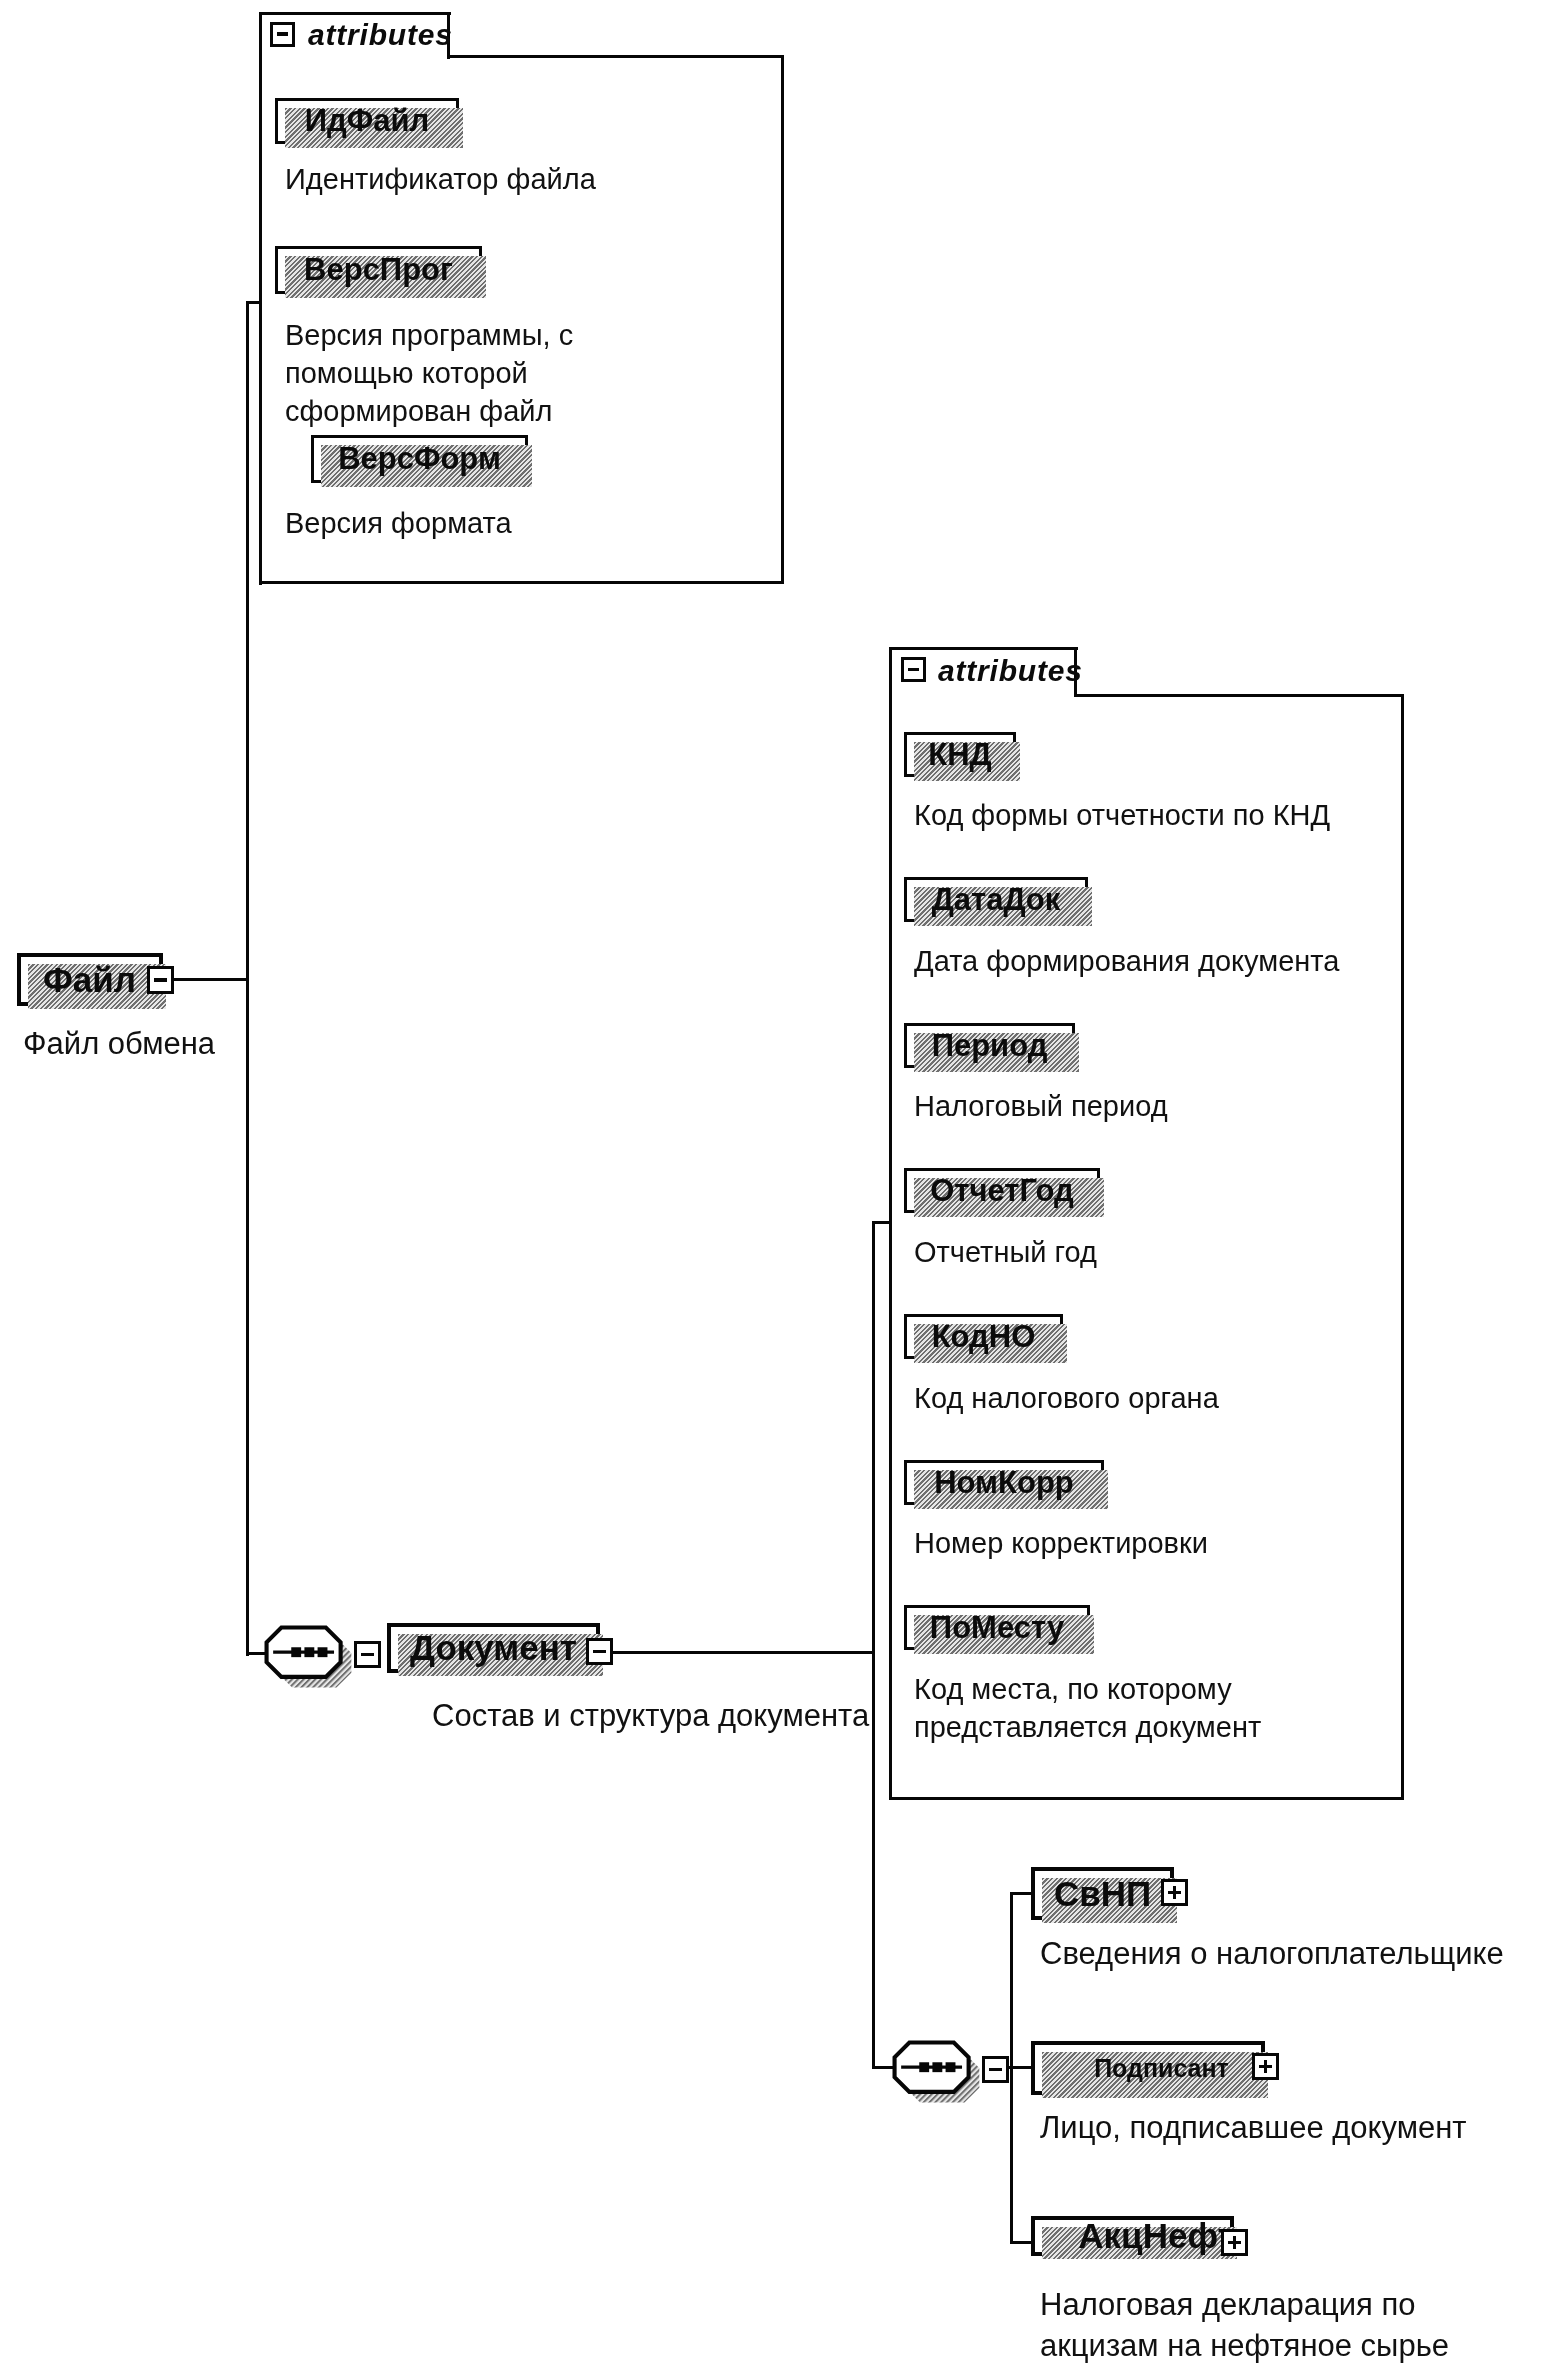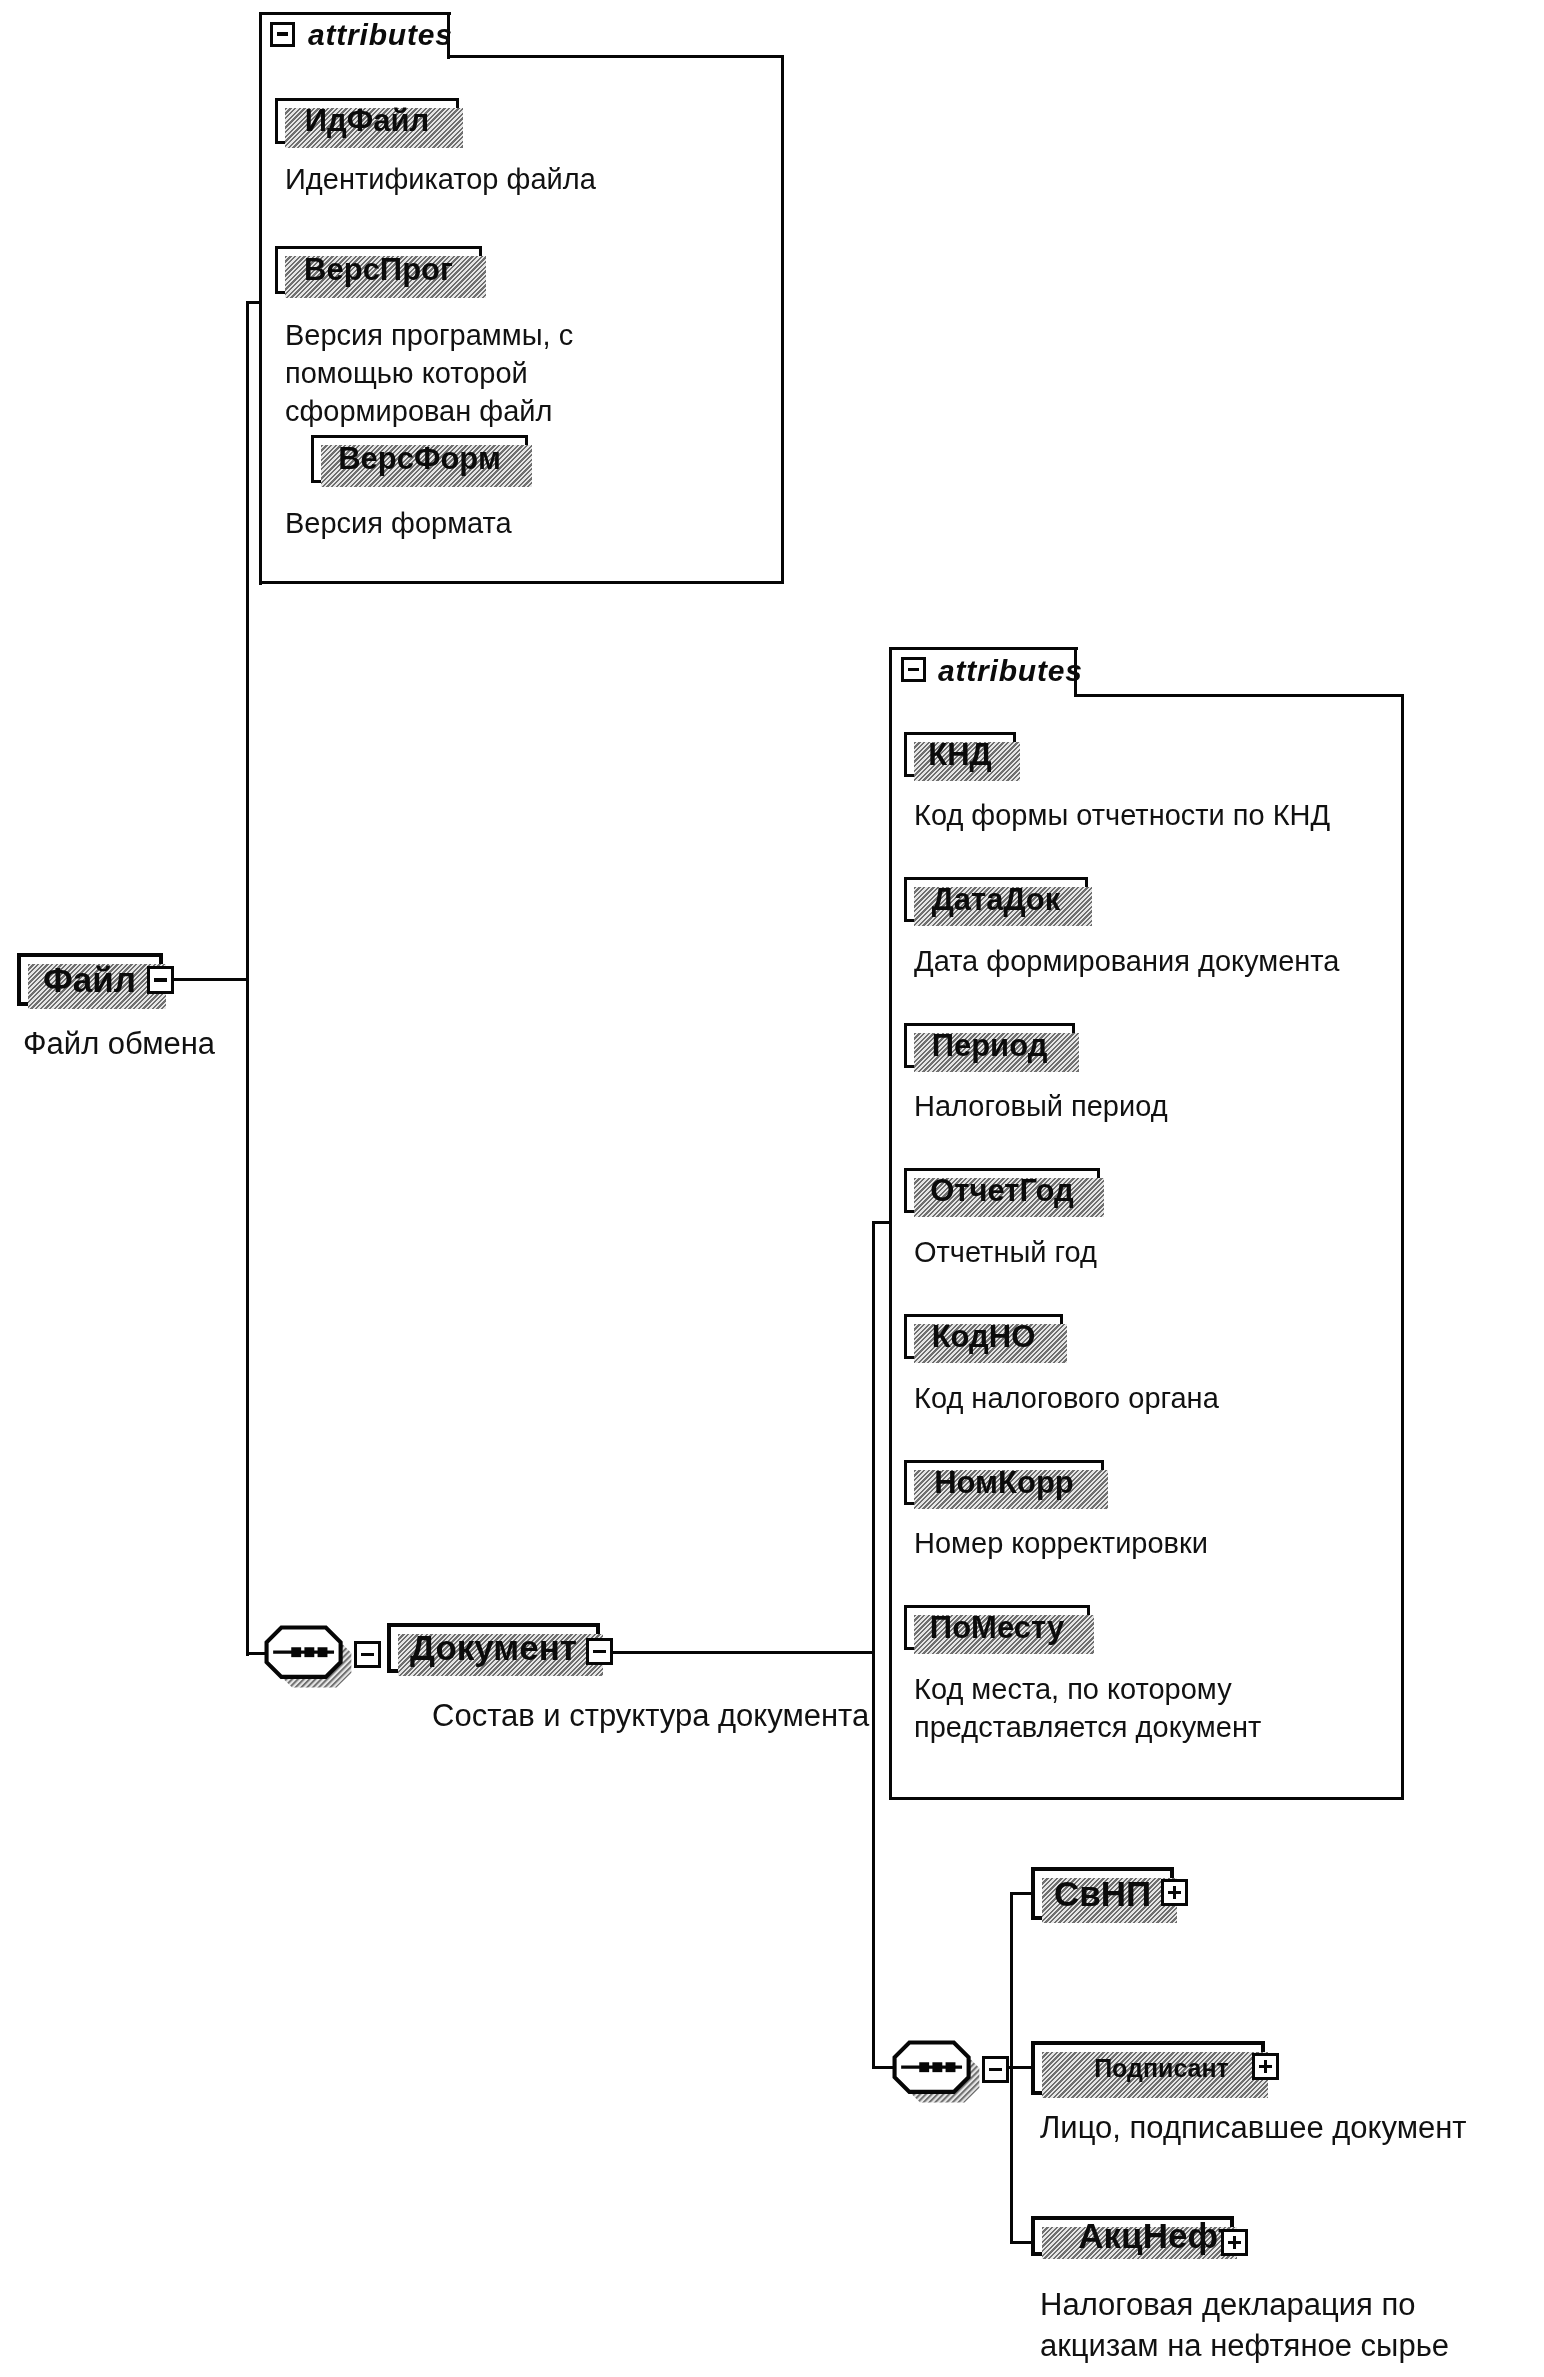--- a/index.html
+++ b/index.html
@@ -188,20 +188,21 @@
       <div class="hb"></div>
     </div>
 
   <div class="ebox shadowed" style="left:1031px;top:1867px;width:143px;height:53px;font-size:35px;">
     <span class="nm">СвНП</span>
   </div>
   <div class="toggle" style="left:1161px;top:1879px;width:27px;height:27px;">
       <div class="hb"></div>
       <div class="vb"></div>
     </div>
+  <div class="desc nowrap" style="left:1040px;top:1935px;font-size:31px;">Сведения о налогоплательщике</div>
 
   <div class="ebox shadowed" style="left:1031px;top:2041px;width:234px;height:54px;font-size:25px;padding-left:27px;">
     <span class="nm">Подписант</span>
   </div>
   <div class="toggle" style="left:1252px;top:2053px;width:27px;height:27px;">
       <div class="hb"></div>
       <div class="vb"></div>
     </div>
   <div class="desc nowrap" style="left:1040px;top:2109px;font-size:31px;">Лицо, подписавшее документ</div>
 

